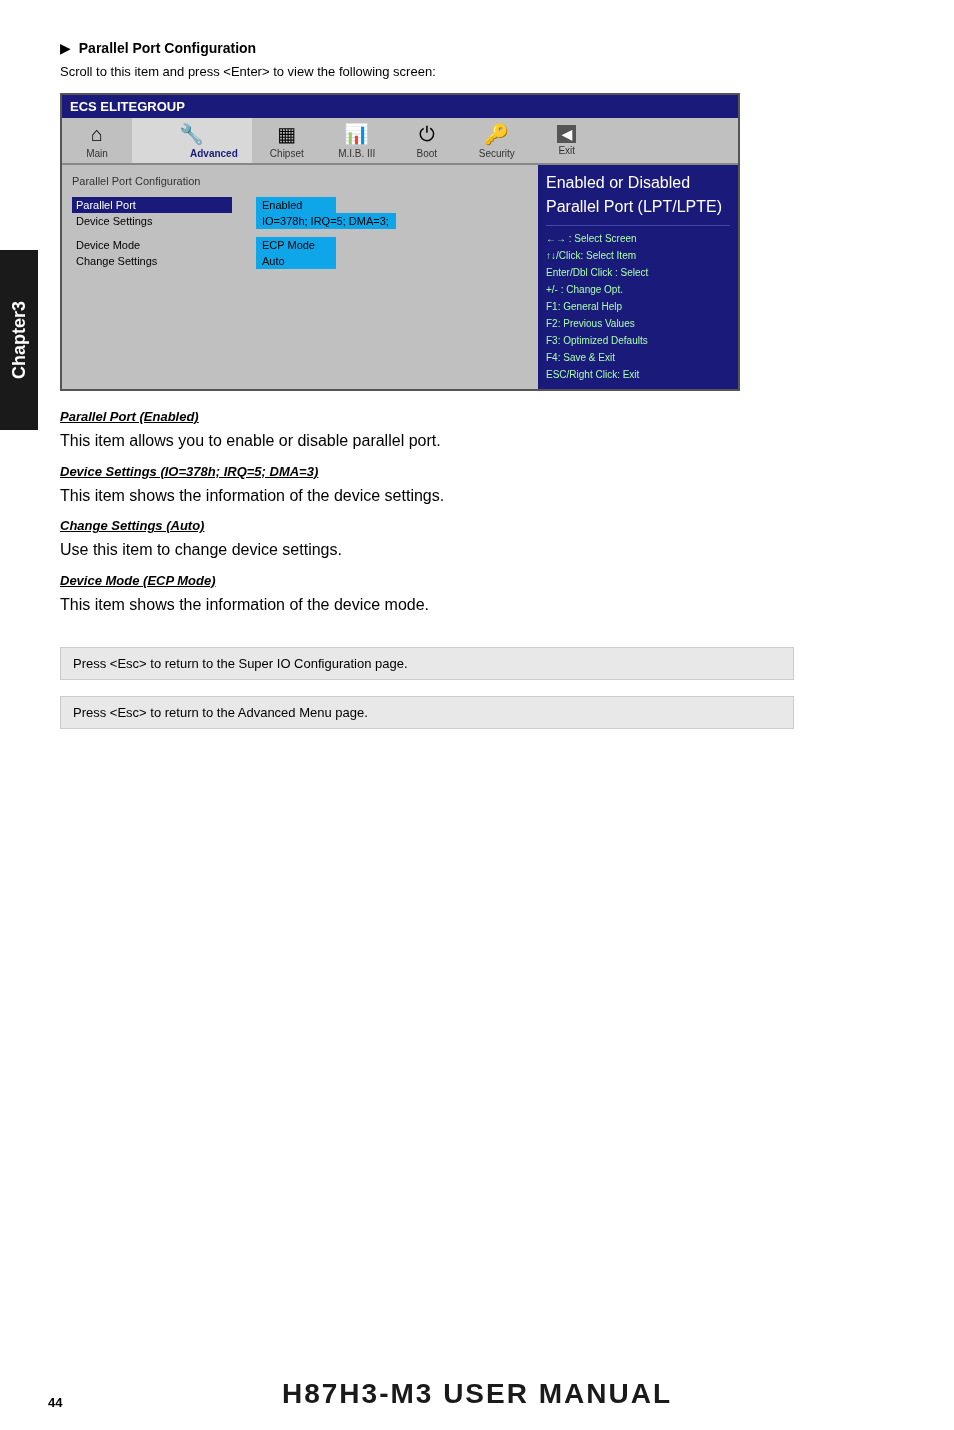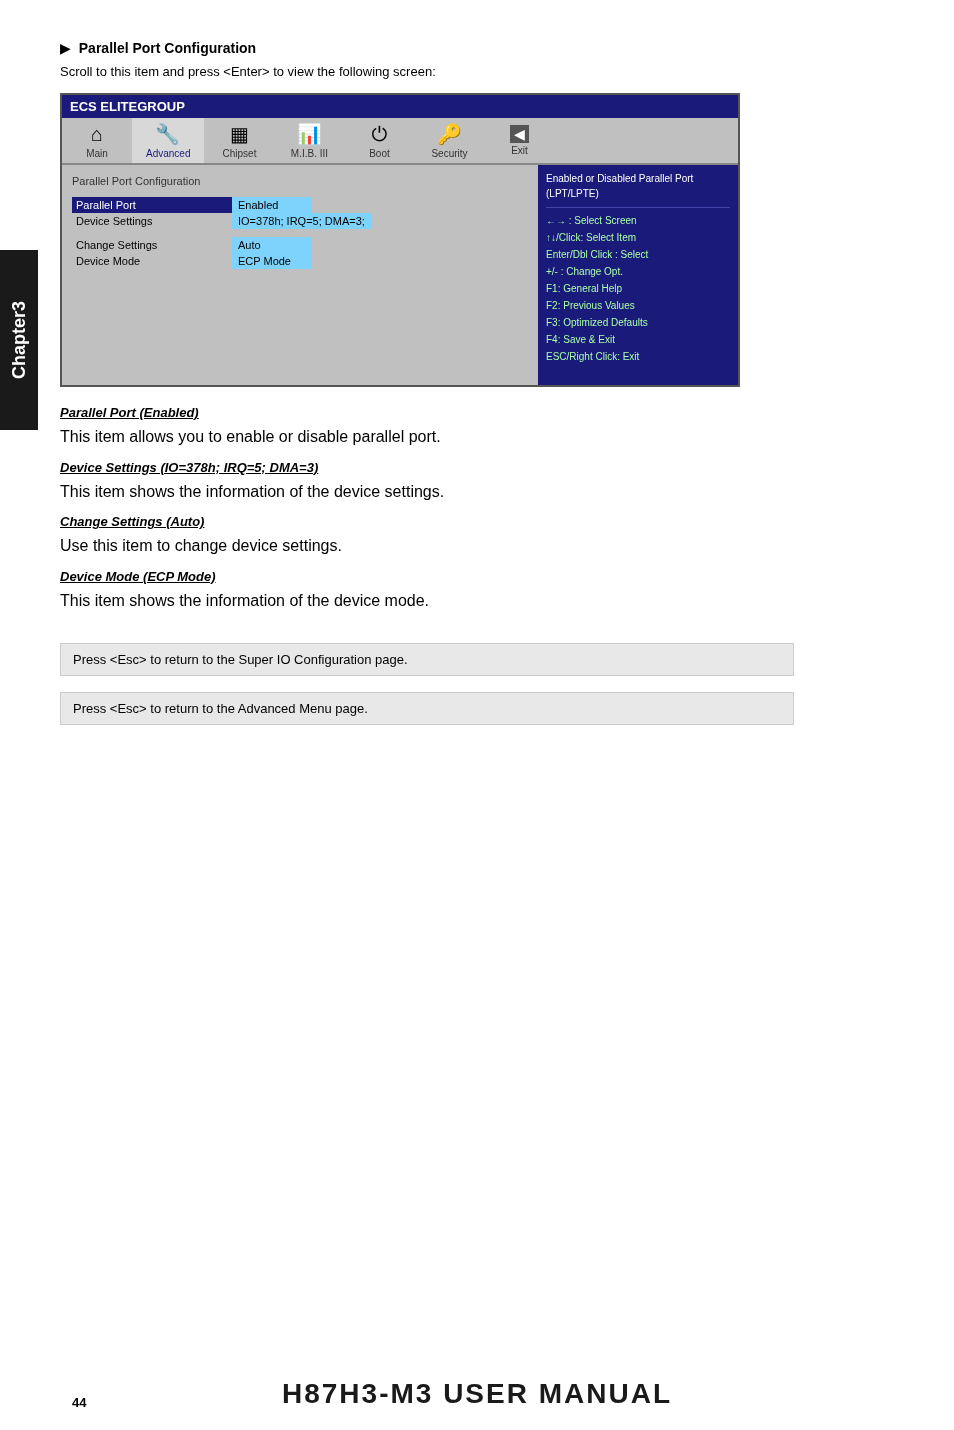--- a/index.html
+++ b/index.html
@@ -123,21 +123,22 @@
       margin-bottom: 2px;
     }
 
     .bios-nav-item .nav-label {
       font-size: 10px;
       color: #333;
     }
 
     .bios-nav-item.active .nav-label {
       color: #1a1a7a;
-      font-weight: normal;
+      font-weight: bold;
+      margin-left: 44px;
     }
 
     .bios-nav-item.active {
       background: #d8d8d8;
     }
 
     
     .bios-body {
       display: flex;
       background: #c0c0c0;
@@ -161,32 +162,33 @@
     .bios-section-title {
       font-size: 11px;
       color: #333;
       margin-bottom: 8px;
       padding: 2px 0;
     }
 
     .bios-row {
       display: flex;
       margin-bottom: 0;
+      gap: 24px;
     }
 
     .bios-row-label {
       font-size: 11px;
       min-width: 160px;
       padding: 2px 4px;
       color: #000;
     }
 
     .bios-row-value {
       font-size: 11px;
-      background: #7dd3fc;
+      background: #0ea5e9;
       color: #000;
       padding: 2px 6px;
       min-width: 80px;
     }
 
     .bios-row-label.highlighted {
       background: #1a1a7a;
       color: #fff;
     }
 
@@ -247,21 +249,21 @@
       font-size: 28px;
       font-weight: 900;
       color: #1a1a1a;
       letter-spacing: 2px;
       font-family: 'Arial Black', Arial, sans-serif;
     }
 
     .page-number {
       position: absolute;
       bottom: 20px;
-      left: 72px;
+      left: 48px;
       font-size: 13px;
       font-weight: bold;
       margin-top: 16px;
     }
   </style>
 </head>
 <body>
 
 <div class="page-container">
 
@@ -326,33 +328,33 @@
           </div>
 
           <div class="bios-row">
             <span class="bios-row-label">Device Settings</span>
             <span class="bios-row-value" style="min-width:140px;">IO=378h; IRQ=5; DMA=3;</span>
           </div>
 
           <div class="bios-spacer"></div>
 
           <div class="bios-row">
+            <span class="bios-row-label">Device Mode</span>
+            <span class="bios-row-value">ECP Mode</span>
+          </div>
+
+          <div class="bios-row">
             <span class="bios-row-label">Change Settings</span>
             <span class="bios-row-value">Auto</span>
           </div>
 
-          <div class="bios-row">
-            <span class="bios-row-label">Device Mode</span>
-            <span class="bios-row-value">ECP Mode</span>
-          </div>
-
         </div>
 
         <div class="bios-right">
-          <div style="color:#fff; font-size:10px; margin-bottom:6px; line-height:1.5;">Enabled or Disabled Parallel Port (LPT/LPTE)</div>
+          <div style="color:#fff; font-size:16px; margin-bottom:6px; line-height:1.5;">Enabled or Disabled Parallel Port (LPT/LPTE)</div>
           <div class="bios-right-divider"></div>
           <div class="bios-right-help">
             <div>←→ : Select Screen</div>
             <div>↑↓/Click: Select Item</div>
             <div>Enter/Dbl Click : Select</div>
             <div>+/- : Change Opt.</div>
             <div>F1: General Help</div>
             <div>F2: Previous Values</div>
             <div>F3: Optimized Defaults</div>
             <div>F4: Save &amp; Exit</div>

